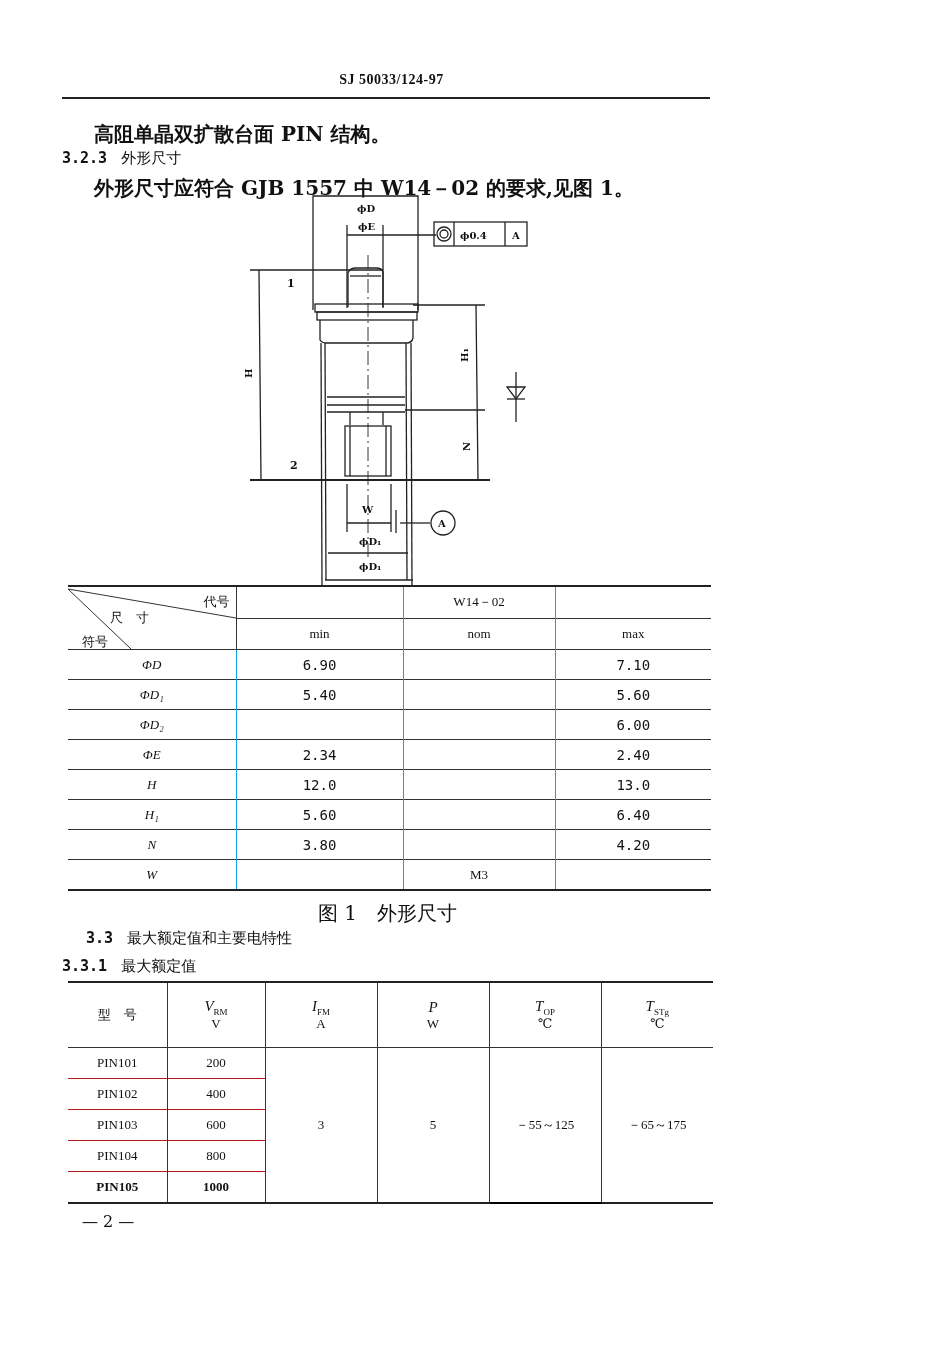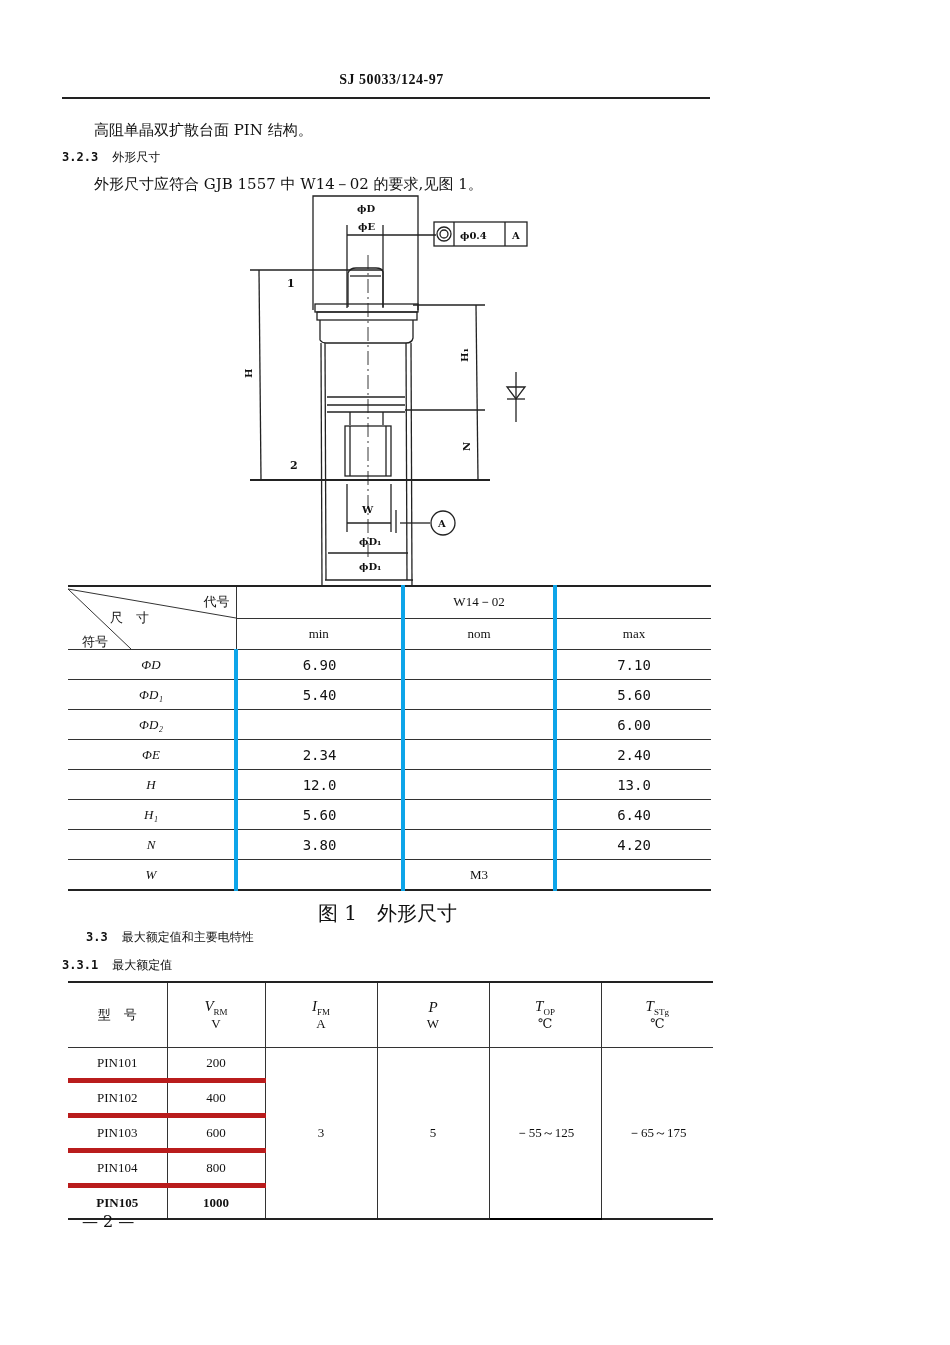--- a/index.html
+++ b/index.html
@@ -1,37 +1,37 @@
 <!DOCTYPE html>
 <html><head>
 <meta charset="utf-8">
 <style>
   html, body { margin:0; padding:0; background:#fff; }
   body { width:950px; height:1345px; position:relative; overflow:hidden;
          font-family:"DejaVu Serif","Liberation Serif",serif; color:#111; }
   .abs { position:absolute; }
   .hdr { left:4px; width:775px; top:72px; text-align:center; font-family:Liberation Serif, serif; font-weight:bold; font-size:14px; letter-spacing:0.5px; }
   .hrule { left:62px; top:97px; width:648px; height:2px; background:#222; }
-  .p { font-size:15px; }
-  .sec { font-size:12px; }
+  .p { font-size:20px;font-weight:bold; }
+  .sec { font-size:15px; }
   .sec .num { font-family:"DejaVu Sans Mono","Liberation Mono",monospace; font-weight:bold; margin-right:14px; }
   table { border-collapse:collapse; font-family:"Liberation Serif","DejaVu Serif",serif; font-size:13px; }
   .t1 { left:68px; top:585px; width:643px; }
   .t1 td { border-top:1px solid #333; text-align:center; height:29px; padding:0; }
-  .t1 td + td { border-left:4px solid #0ea5e9; }
+  .t1 td + td { border-left:1px solid #0ea5e9; }
   .t1 tr:last-child td { border-bottom:2px solid #222; }
   .t1 tr:first-child td { border-top:2px solid #222;margin-top:34px; }
   .t1 .sym { font-style:italic; }
   .mono { font-family:"DejaVu Sans Mono","Liberation Mono",monospace; font-size:14px; }
   .t2 { left:68px; top:981px; width:645px; }
   .t2 td { text-align:center; padding:0; }
   .t2 td + td { border-left:1px solid #333;margin-top:28px; }
   .t2 tr.head td { border-top:2px solid #222; border-bottom:1px solid #333; height:64px; }
   .t2 tr.r td { height:30px; }
-  .t2 tr.r + tr.r td.pc { border-top:5px solid #b91c1c; }
+  .t2 tr.r + tr.r td.pc { border-top:1px solid #b91c1c; }
   .t2 tr.last td { border-bottom:2px solid #222;font-weight:bold; }
   .t2 .it { font-style:italic; font-size:15px; }
   .t2 sub { font-size:9px; font-style:normal; }
   .caption { left:0; width:775px; top:900px; text-align:center; font-size:20px; }
   .pgnum { left:82px; top:1212px; font-size:16px; }
   .diag-cell { position:relative; }
 </style>
 </head>
 <body>
 

